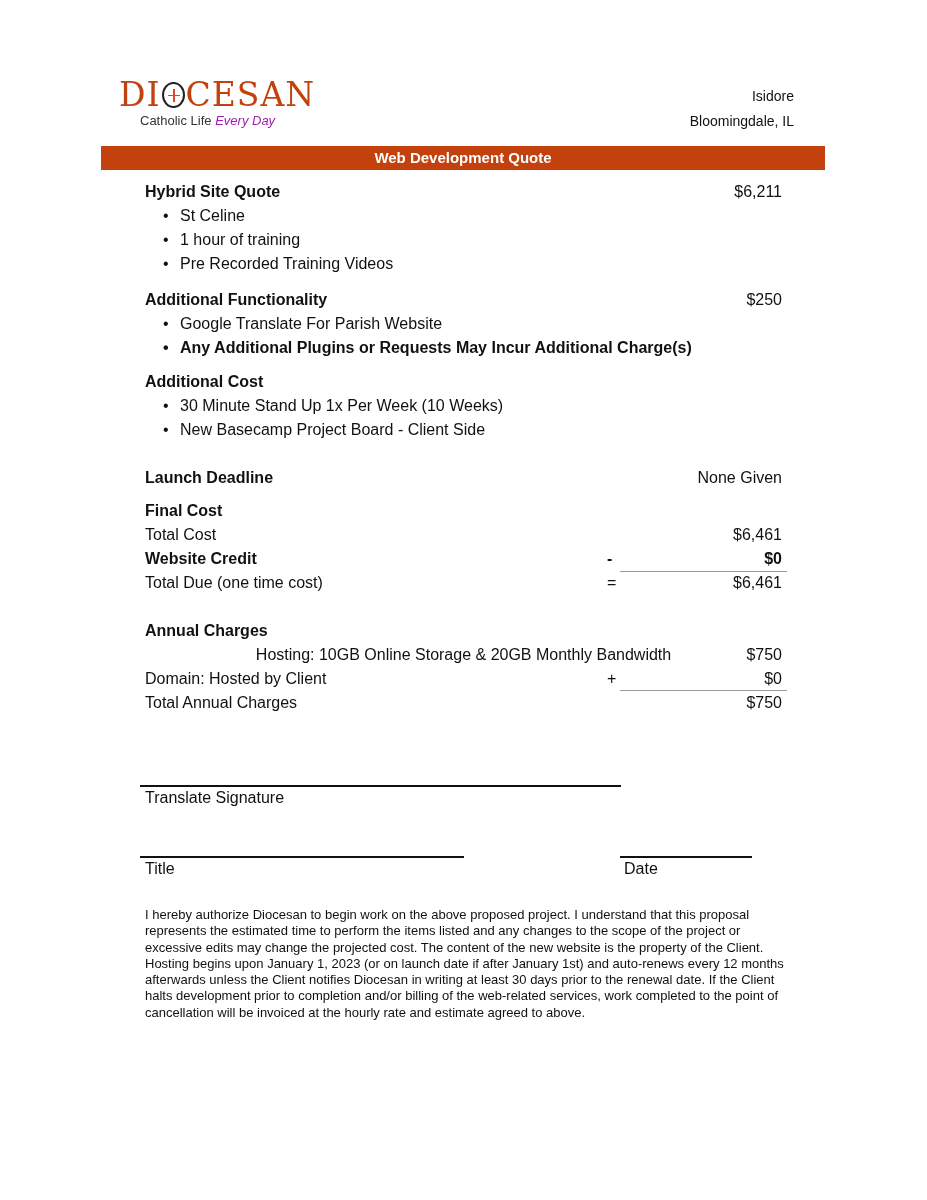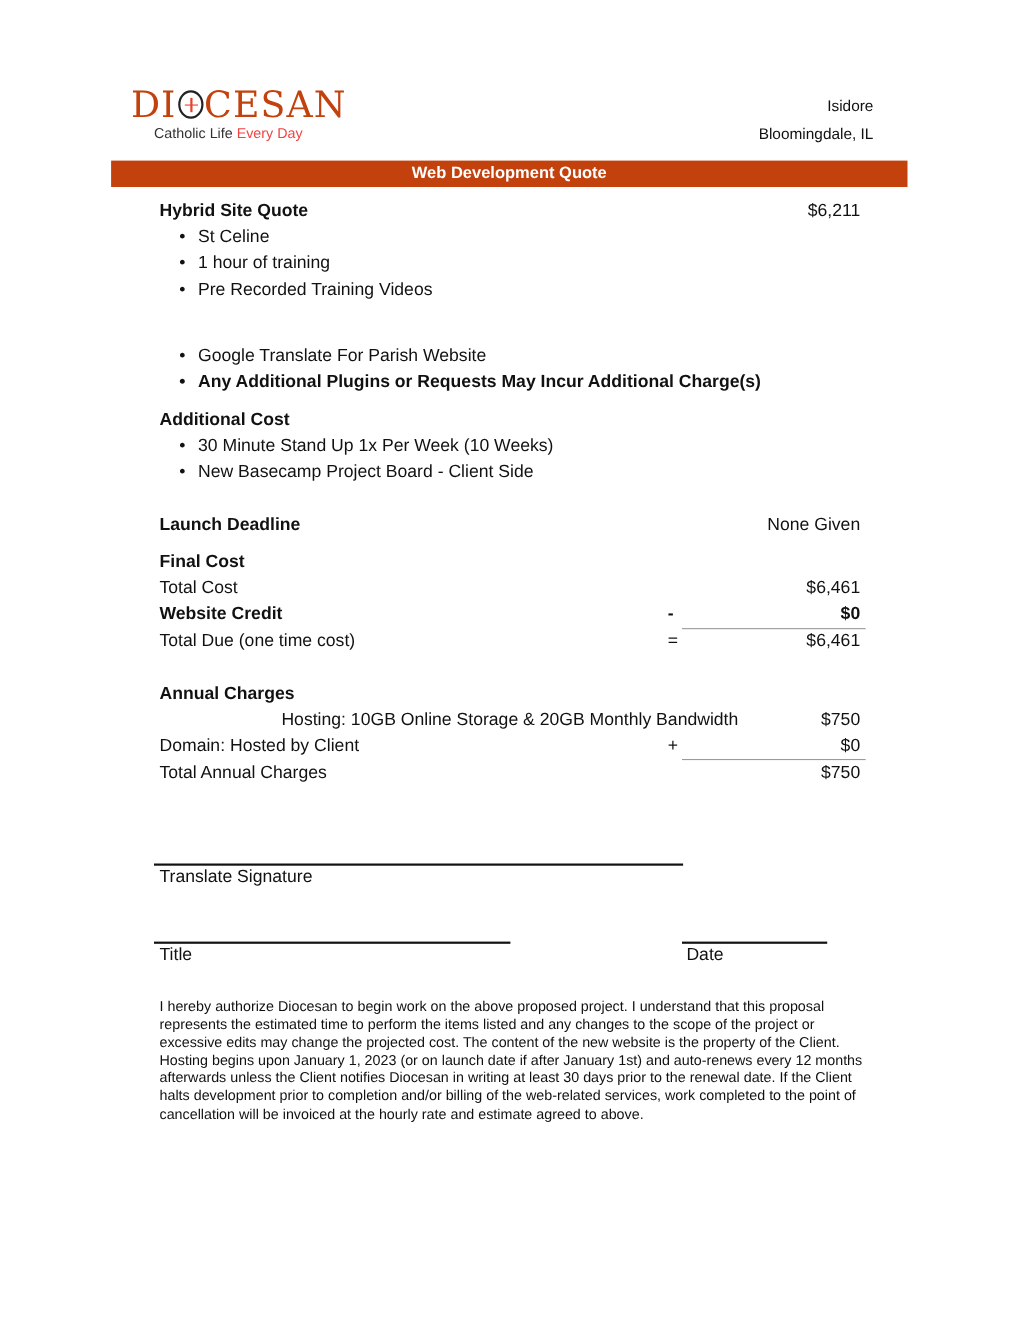--- a/index.html
+++ b/index.html
@@ -24,21 +24,21 @@
       display: inline-block; position: relative;
       width: 23px; height: 26px; border: 2px solid #222; border-radius: 50%;
       margin: 0 1px;
     }
     .logo-o::before, .logo-o::after {
       content: ""; position: absolute; background: #e8402a;
     }
     .logo-o::before { left: 9.5px; top: 5px; width: 1.5px; height: 13px; }
     .logo-o::after { left: 4px; top: 10.5px; width: 12.5px; height: 1.5px; }
     .logo-tag { font-size: 13px; color: #333; margin-left: 21px; margin-top: 1px; }
-    .logo-tag .accent { color: #ef4444; }
+    .logo-tag .accent { color: #a21caf; font-style: italic; }
 
     
     .client { position: absolute; right: 133px; top: 84px; text-align: right; font-size: 14px; line-height: 25px; }
 
     
     .banner {
       position: absolute; left: 101px; top: 146px; width: 724px; height: 24px;
       background: #c2410c; color: #fff; font-weight: bold; font-size: 15px;
       text-align: center; line-height: 24px;
     }
@@ -83,20 +83,24 @@
   <div class="banner">Web Development Quote</div>
 
   <div class="row bold" style="top:180px;">
     <span>Hybrid Site Quote</span>
     <span class="val" style="font-weight:normal;">$6,211</span>
   </div>
   <div class="bullet" style="top:204px;"><span>St Celine</span></div>
   <div class="bullet" style="top:228px;"><span>1 hour of training</span></div>
   <div class="bullet" style="top:252px;"><span>Pre Recorded Training Videos</span></div>
 
+  <div class="row bold" style="top:288px;">
+    <span>Additional Functionality</span>
+    <span class="val" style="font-weight:normal;">$250</span>
+  </div>
   <div class="bullet bold" style="top:336px;"><span>Any Additional Plugins or Requests May Incur Additional Charge(s)</span></div>
   <div class="bullet" style="top:312px;"><span>Google Translate For Parish Website</span></div>
 
   <div class="row bold" style="top:370px;">
     <span>Additional Cost</span>
   </div>
   <div class="bullet" style="top:394px;"><span>30 Minute Stand Up 1x Per Week (10 Weeks)</span></div>
   <div class="bullet" style="top:418px;"><span>New Basecamp Project Board - Client Side</span></div>
 
   <div class="row" style="top:466px;">

